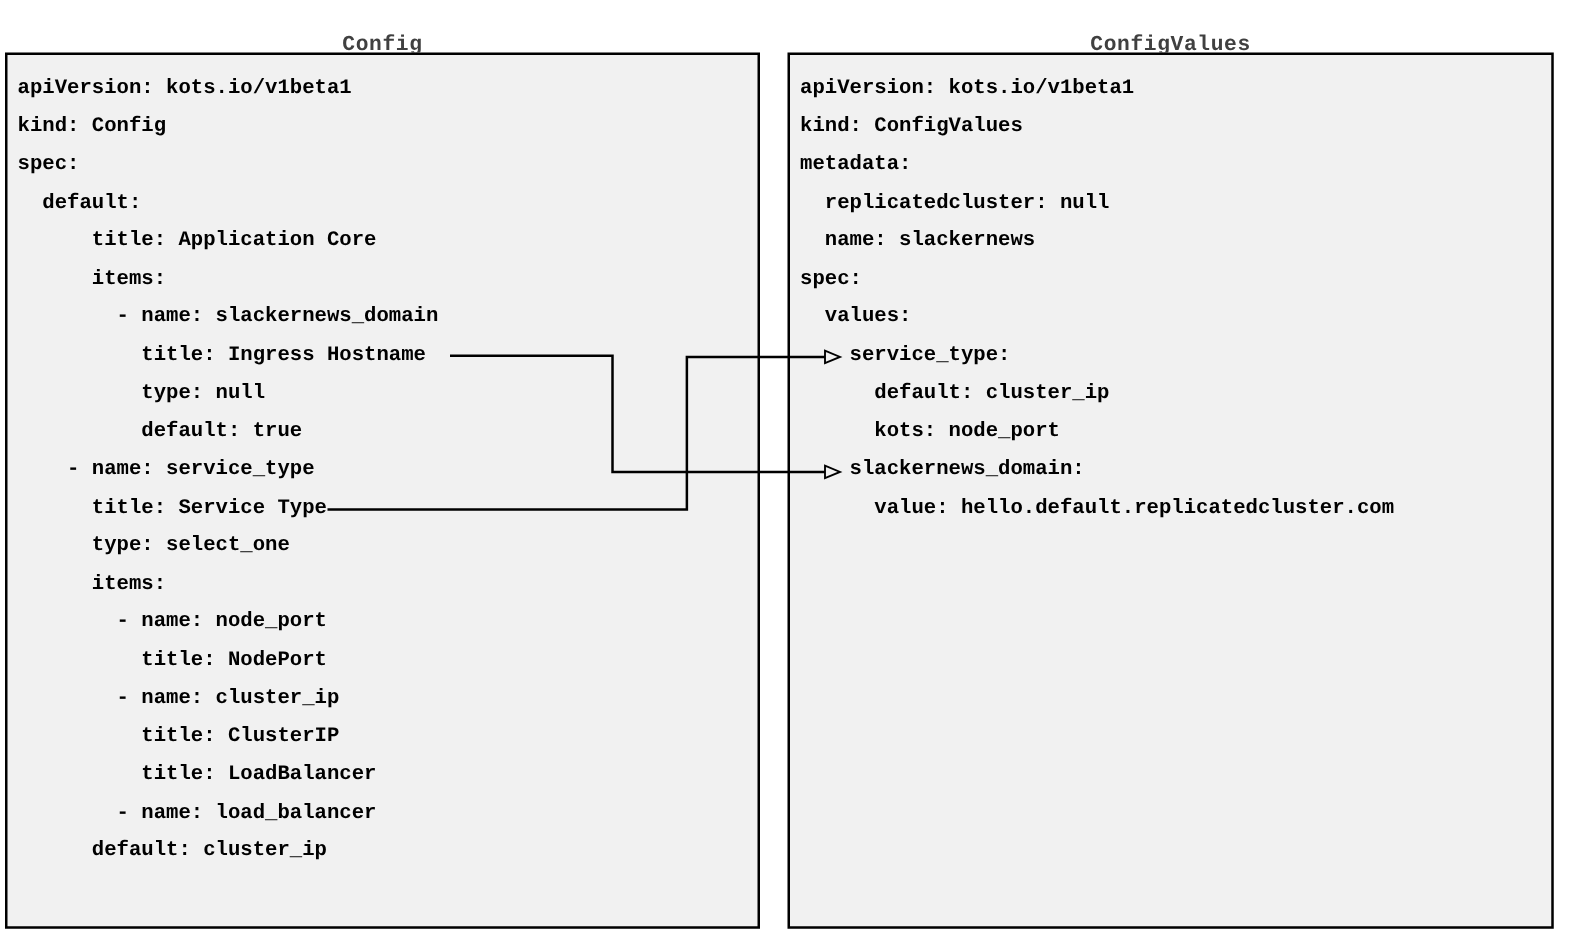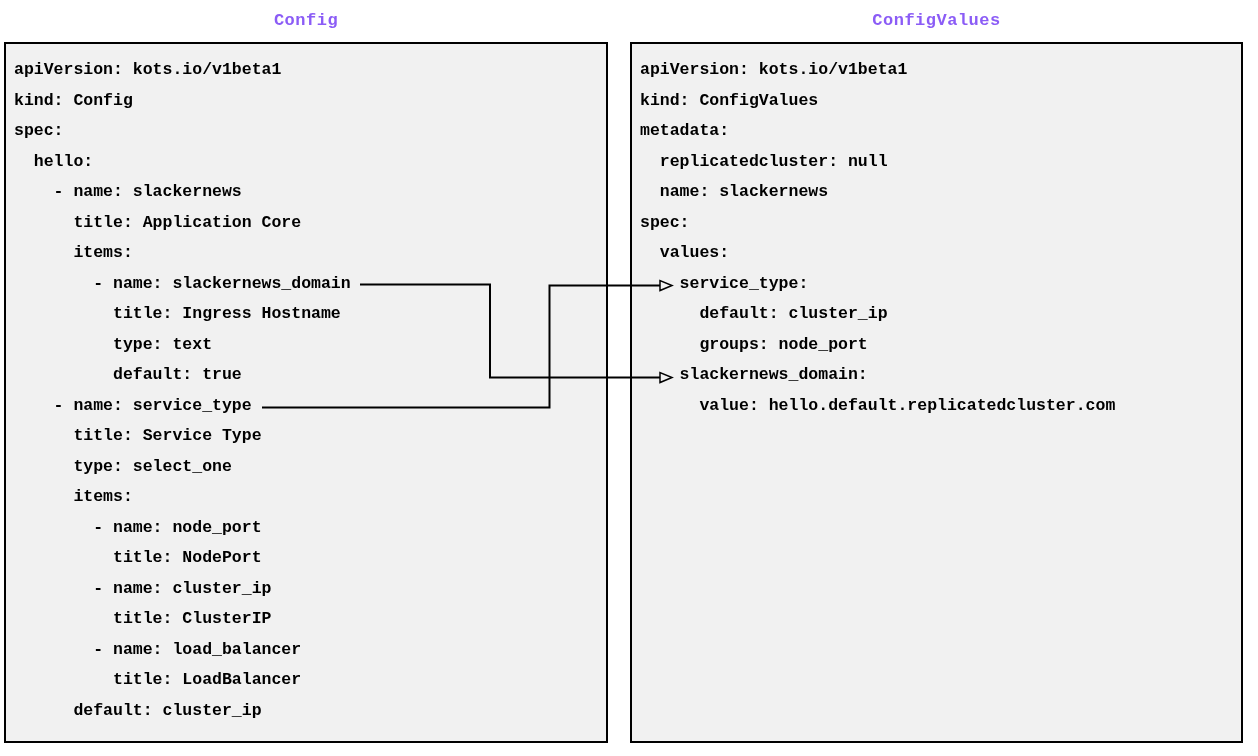--- a/index.html
+++ b/index.html
@@ -6,26 +6,26 @@
   .stage {
     position: relative;
     width: 1258px;
     height: 756px;
     background: #ffffff;
     overflow: hidden;
     font-family: "Liberation Mono", "DejaVu Sans Mono", monospace;
   }
   .panel-title {
     position: absolute;
-    top: 10px;
+    top: 26px;
     text-align: center;
     font-weight: bold;
     font-size: 17px;
     line-height: 22px;
-    color: #8b5cf6;
+    color: #404040;
     letter-spacing: 0.5px;
   }
   .panel-title.left  { left: 4px;   width: 604px; }
   .panel-title.right { left: 630px; width: 613px; }
   .panel {
     position: absolute;
     top: 42px;
     height: 701px;
     box-sizing: border-box;
     background: #f1f1f1;
@@ -58,54 +58,53 @@
 
   <div class="panel-title left">Config</div>
 
   <div class="panel-title right">ConfigValues</div>
 
   <div class="panel left">
     <div class="code">
         <div class="code-line">apiVersion: kots.io/v1beta1</div>
         <div class="code-line">kind: Config</div>
         <div class="code-line">spec:</div>
-        <div class="code-line">  hello:</div>
-        <div class="code-line">    - name: slackernews</div>
+        <div class="code-line">  default:</div>
         <div class="code-line">      title: Application Core</div>
         <div class="code-line">      items:</div>
         <div class="code-line">        - name: slackernews_domain</div>
         <div class="code-line">          title: Ingress Hostname</div>
-        <div class="code-line">          type: text</div>
+        <div class="code-line">          type: null</div>
         <div class="code-line">          default: true</div>
         <div class="code-line">    - name: service_type</div>
         <div class="code-line">      title: Service Type</div>
         <div class="code-line">      type: select_one</div>
         <div class="code-line">      items:</div>
         <div class="code-line">        - name: node_port</div>
         <div class="code-line">          title: NodePort</div>
         <div class="code-line">        - name: cluster_ip</div>
         <div class="code-line">          title: ClusterIP</div>
+        <div class="code-line">          title: LoadBalancer</div>
         <div class="code-line">        - name: load_balancer</div>
-        <div class="code-line">          title: LoadBalancer</div>
         <div class="code-line">      default: cluster_ip</div>
       </div>
   </div>
 
   <div class="panel right">
     <div class="code">
         <div class="code-line">apiVersion: kots.io/v1beta1</div>
         <div class="code-line">kind: ConfigValues</div>
         <div class="code-line">metadata:</div>
         <div class="code-line">  replicatedcluster: null</div>
         <div class="code-line">  name: slackernews</div>
         <div class="code-line">spec:</div>
         <div class="code-line">  values:</div>
         <div class="code-line">    service_type:</div>
         <div class="code-line">      default: cluster_ip</div>
-        <div class="code-line">      groups: node_port</div>
+        <div class="code-line">      kots: node_port</div>
         <div class="code-line">    slackernews_domain:</div>
         <div class="code-line">      value: hello.default.replicatedcluster.com</div>
       </div>
   </div>
 
   <svg class="overlay" viewBox="0 0 1258 756" aria-hidden="true">
     <path class="conn" d="M 360 284.5 H 490 V 377.5 H 660"></path>
     <polygon class="head" points="660,372.5 660,382.5 672,377.5"></polygon>
     <path class="conn" d="M 262 407.5 H 549.5 V 285.5 H 660"></path>
     <polygon class="head" points="660,280.5 660,290.5 672,285.5"></polygon>

